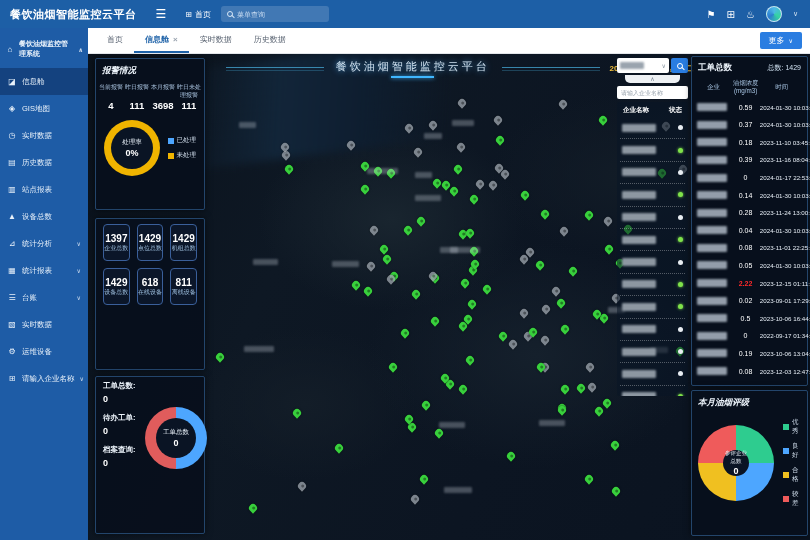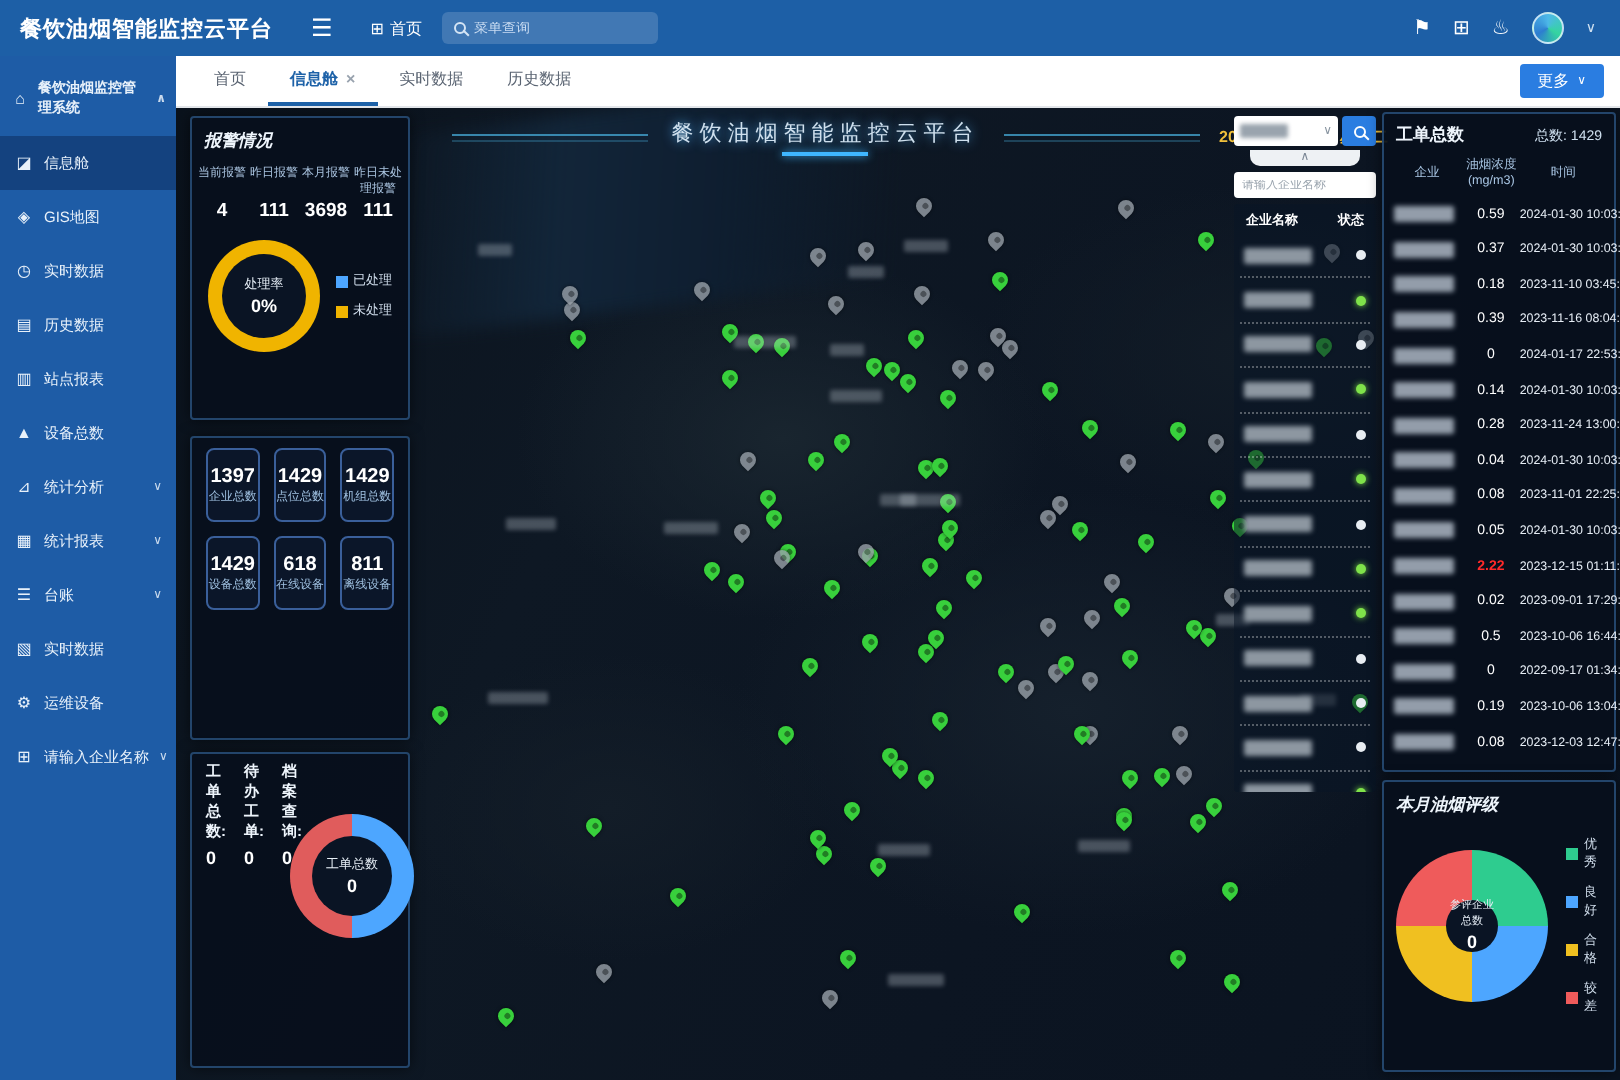--- a/index.html
+++ b/index.html
@@ -86,21 +86,21 @@
   .lg-sq{width:6px;height:6px;flex:0 0 auto;}
 
   .panel.devices{left:7px;top:164px;width:110px;height:152px;}
   .dev-grid{display:grid;grid-template-columns:repeat(3,1fr);gap:7px;padding:5px 7px;}
   .dev-box{border:1px solid #3a5f9a;border-radius:4px;height:37px;display:flex;flex-direction:column;align-items:center;justify-content:center;gap:0;background:rgba(22,44,78,.25);}
   .dev-num{font-size:10px;font-weight:bold;color:#fff;}
   .dev-lbl{font-size:6px;color:#9fc0e0;}
 
   .panel.workorder{left:7px;top:322px;width:110px;height:158px;}
   .wo-body{display:flex;padding:4px 7px;gap:2px;}
-  .wo-stats{display:flex;gap:9px;width:40px;flex:0 0 auto;}
+  .wo-stats{display:flex;flex-direction:column;gap:9px;width:40px;flex:0 0 auto;}
   .wo-lbl{font-size:7.5px;font-weight:bold;color:#eef5fc;}
   .wo-val{font-size:9px;font-weight:bold;margin-top:3px;color:#fff;}
   .donut-w{width:62px;height:62px;margin-top:26px;}
   .donut-w .donut-hole{inset:11px;}
 
   
   .ent{position:absolute;left:529px;top:4px;width:71px;height:338px;display:flex;flex-direction:column;z-index:5;}
   .ent-top{display:flex;gap:2px;height:15px;flex:0 0 auto;}
   .ent-dd{flex:1;background:#fff;border-radius:2px;display:flex;align-items:center;justify-content:space-between;padding:0 3px;cursor:pointer;}
   .ent-dd .blk{width:24px;height:7px;background:#9aa4ae;filter:blur(1px);border-radius:1px;}

